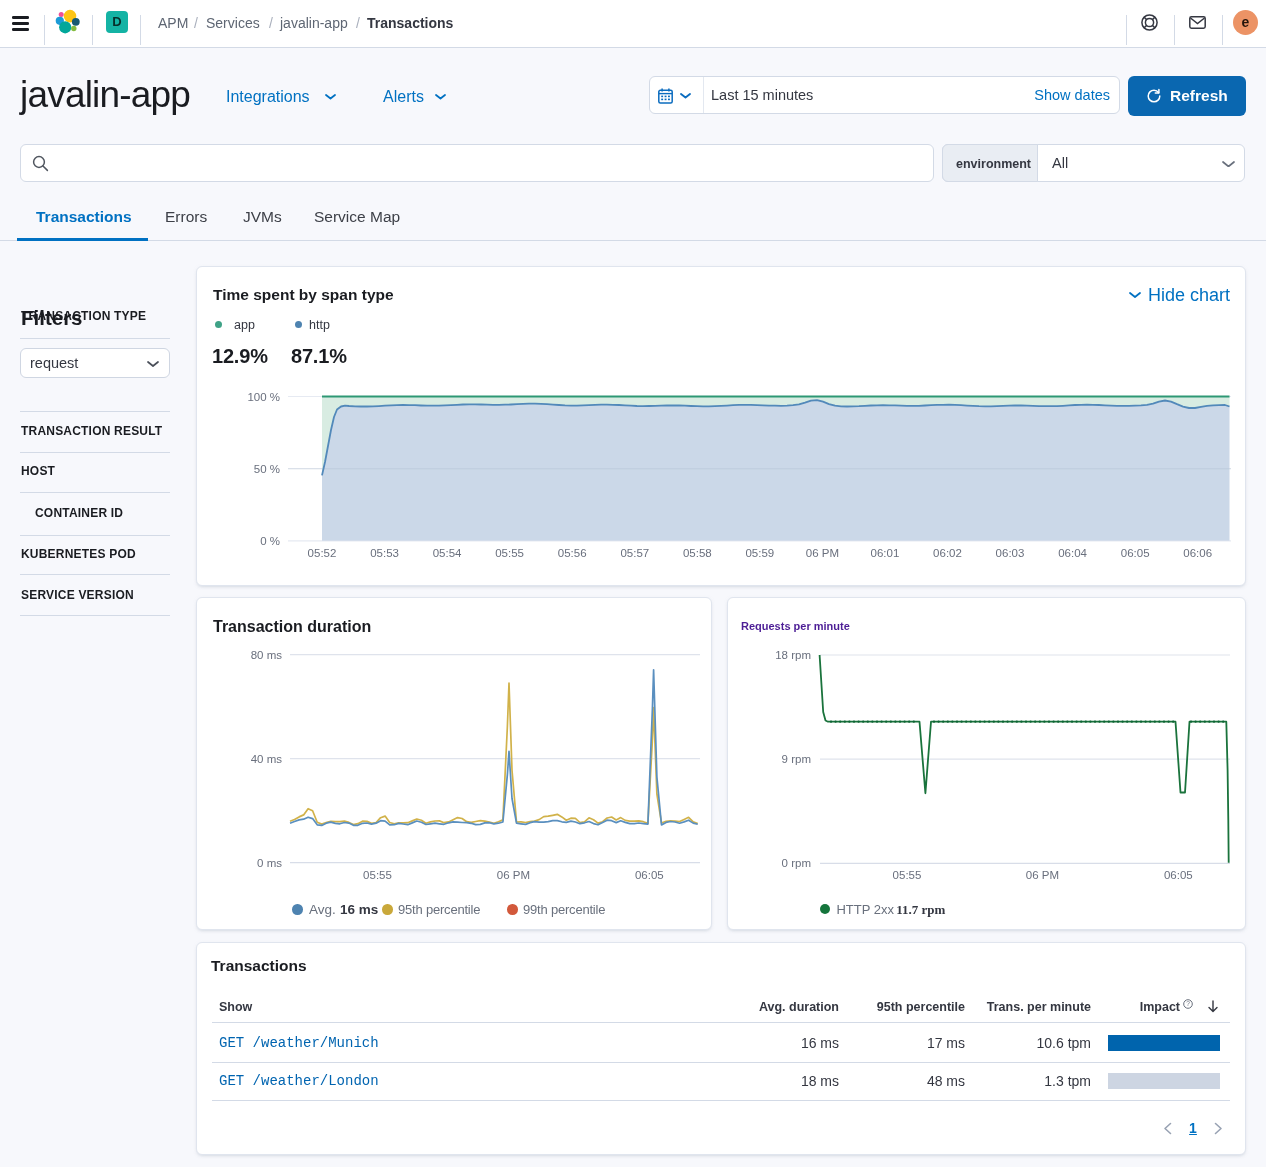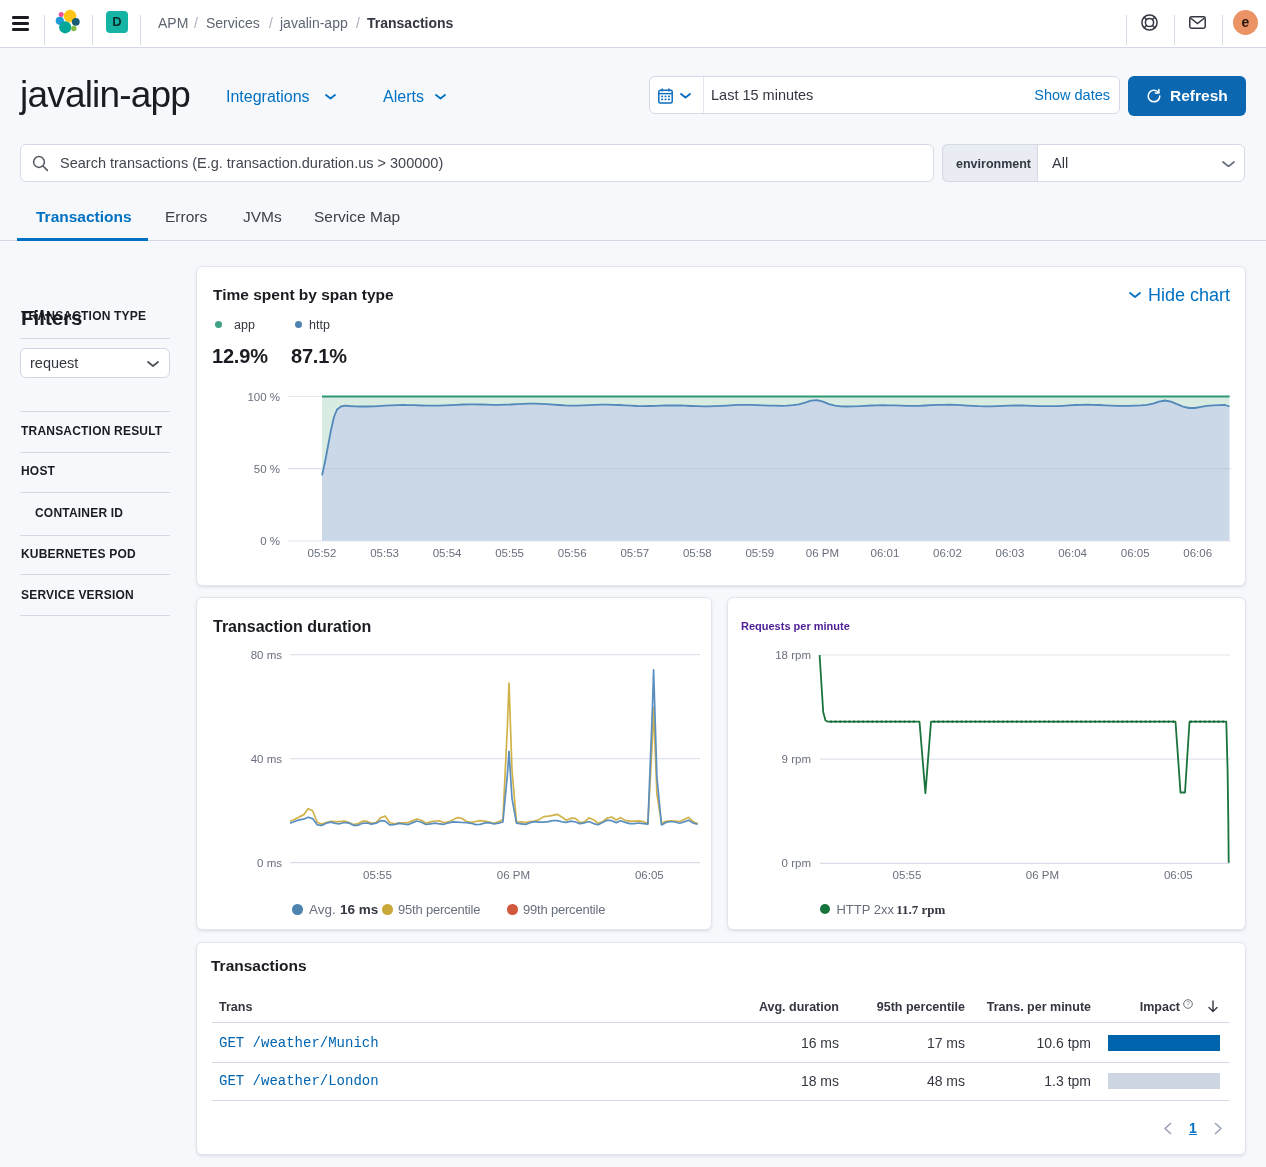--- a/index.html
+++ b/index.html
@@ -81,21 +81,20 @@
 <svg style="position:absolute;left:1146px;top:88px" width="16" height="16" viewBox="0 0 16 16">
 <path d="M13.8 8 A5.8 5.8 0 1 1 8 2.2 A5.6 5.6 0 0 1 12.6 4.6" fill="none" stroke="#fff" stroke-width="1.5" stroke-linecap="round"></path>
 <path d="M12.9 1.4 L12.9 5 L9.3 5" fill="none" stroke="#fff" stroke-width="1.5" stroke-linecap="round" stroke-linejoin="round"></path>
 </svg>
 <div style="position:absolute;left:1170px;top:85.0px;line-height:22px;font-size:15.5px;color:#ffffff;font-weight:600;font-family:Liberation Sans, sans-serif;white-space:nowrap;">Refresh</div>
 <div style="position:absolute;left:20px;top:144px;width:914px;height:38px;background:#fff;border:1px solid #d3dae6;border-radius:6px;box-sizing:border-box;"></div>
 <svg style="position:absolute;left:32px;top:155px" width="17" height="17" viewBox="0 0 17 17">
 <circle cx="7" cy="7" r="5.4" fill="none" stroke="#50565f" stroke-width="1.5"></circle>
 <line x1="11" y1="11" x2="15.4" y2="15.4" stroke="#50565f" stroke-width="1.5" stroke-linecap="round"></line>
 </svg>
-<div style="position:absolute;left:60px;top:153.0px;line-height:21px;font-size:14.5px;color:#424650;font-weight:400;font-family:Liberation Sans, sans-serif;white-space:nowrap;">Search transactions (E.g. transaction.duration.us &gt; 300000)</div>
 <div style="position:absolute;left:942px;top:144px;width:303px;height:38px;background:#fff;border:1px solid #d3dae6;border-radius:6px;box-sizing:border-box;"></div>
 <div style="position:absolute;left:942px;top:144px;width:96px;height:38px;background:#e9edf3;border:1px solid #d3dae6;border-radius:6px 0 0 6px;box-sizing:border-box;"></div>
 <div style="position:absolute;left:956px;top:154.5px;line-height:18px;font-size:12.5px;color:#343741;font-weight:700;font-family:Liberation Sans, sans-serif;white-space:nowrap;">environment</div>
 <div style="position:absolute;left:1052px;top:153.0px;line-height:21px;font-size:14.5px;color:#343741;font-weight:400;font-family:Liberation Sans, sans-serif;white-space:nowrap;">All</div>
 <svg style="position:absolute;left:1221.5px;top:160.75px" width="13" height="6.5" viewBox="0 0 13 6.5">
       <path d="M1 1 L6.5 5.5 L12 1" fill="none" stroke="#69707d" stroke-width="1.7" stroke-linecap="round" stroke-linejoin="round"></path>
     </svg>
 <div style="position:absolute;left:36px;top:206.0px;line-height:22px;font-size:15.5px;color:#0071c2;font-weight:600;font-family:Liberation Sans, sans-serif;white-space:nowrap;">Transactions</div>
 <div style="position:absolute;left:165px;top:206.0px;line-height:22px;font-size:15.5px;color:#3d4048;font-weight:500;font-family:Liberation Sans, sans-serif;white-space:nowrap;">Errors</div>
 <div style="position:absolute;left:243px;top:206.0px;line-height:22px;font-size:15.5px;color:#3d4048;font-weight:500;font-family:Liberation Sans, sans-serif;white-space:nowrap;">JVMs</div>
@@ -142,21 +141,21 @@
 <div style="position:absolute;left:340px;top:899.5px;line-height:20px;font-size:13.5px;color:#343741;font-weight:700;font-family:Liberation Sans, sans-serif;white-space:nowrap;">16 ms</div>
 <div style="position:absolute;left:382.4px;top:904.3px;width:10.5px;height:10.5px;border-radius:50%;background:#c9a83a;"></div>
 <div style="position:absolute;left:398px;top:900.0px;line-height:19px;font-size:13px;color:#69707d;font-weight:400;letter-spacing:-0.2px;font-family:Liberation Sans, sans-serif;white-space:nowrap;">95th percentile</div>
 <div style="position:absolute;left:507.3px;top:904.3px;width:10.5px;height:10.5px;border-radius:50%;background:#d2593b;"></div>
 <div style="position:absolute;left:523px;top:900.0px;line-height:19px;font-size:13px;color:#69707d;font-weight:400;letter-spacing:-0.2px;font-family:Liberation Sans, sans-serif;white-space:nowrap;">99th percentile</div>
 <div style="position:absolute;left:741px;top:614.5px;line-height:23px;font-size:11px;color:#4c1d95;font-weight:700;font-family:Liberation Sans, sans-serif;white-space:nowrap;">Requests per minute</div>
 <div style="position:absolute;left:820.1px;top:903.8px;width:10px;height:10px;border-radius:50%;background:#15753c;"></div>
 <div style="position:absolute;left:836.4px;top:900.0px;line-height:19px;font-size:13px;color:#69707d;font-weight:400;font-family:Liberation Sans, sans-serif;white-space:nowrap;">HTTP 2xx</div>
 <div style="position:absolute;left:896.2px;top:900.0px;line-height:19px;font-size:13px;color:#343741;font-weight:700;font-family:Liberation Serif, serif;white-space:nowrap;">11.7 rpm</div>
 <div style="position:absolute;left:211px;top:955.0px;line-height:22px;font-size:15.5px;color:#1a1c21;font-weight:700;font-family:Liberation Sans, sans-serif;white-space:nowrap;">Transactions</div>
-<div style="position:absolute;left:219px;top:998.0px;line-height:18px;font-size:12.5px;color:#343741;font-weight:700;font-family:Liberation Sans, sans-serif;white-space:nowrap;">Trans</div>
+<div style="position:absolute;left:219px;top:998.0px;line-height:18px;font-size:12.5px;color:#343741;font-weight:700;font-family:Liberation Sans, sans-serif;white-space:nowrap;">Show</div>
 <div style="position:absolute;right:427px;text-align:right;top:998.0px;line-height:18px;font-size:12.5px;color:#343741;font-weight:700;font-family:Liberation Sans, sans-serif;white-space:nowrap;">Avg. duration</div>
 <div style="position:absolute;right:301px;text-align:right;top:998.0px;line-height:18px;font-size:12.5px;color:#343741;font-weight:700;font-family:Liberation Sans, sans-serif;white-space:nowrap;">95th percentile</div>
 <div style="position:absolute;right:175px;text-align:right;top:998.0px;line-height:18px;font-size:12.5px;color:#343741;font-weight:700;font-family:Liberation Sans, sans-serif;white-space:nowrap;">Trans. per minute</div>
 <div style="position:absolute;right:86px;text-align:right;top:998.0px;line-height:18px;font-size:12.5px;color:#343741;font-weight:700;font-family:Liberation Sans, sans-serif;white-space:nowrap;">Impact</div>
 <svg style="position:absolute;left:1183px;top:999px" width="10" height="10" viewBox="0 0 10 10">
 <circle cx="5" cy="5" r="4.3" fill="none" stroke="#69707d" stroke-width="1"></circle>
 <text x="5" y="7.3" font-size="6.5" fill="#69707d" text-anchor="middle" font-family="Liberation Sans">?</text>
     </svg>
 <svg style="position:absolute;left:1207px;top:1000px" width="12" height="13" viewBox="0 0 12 13">
 <path d="M6 1 L6 11 M2 7.5 L6 11.5 L10 7.5" fill="none" stroke="#343741" stroke-width="1.4" stroke-linecap="round" stroke-linejoin="round"></path>

